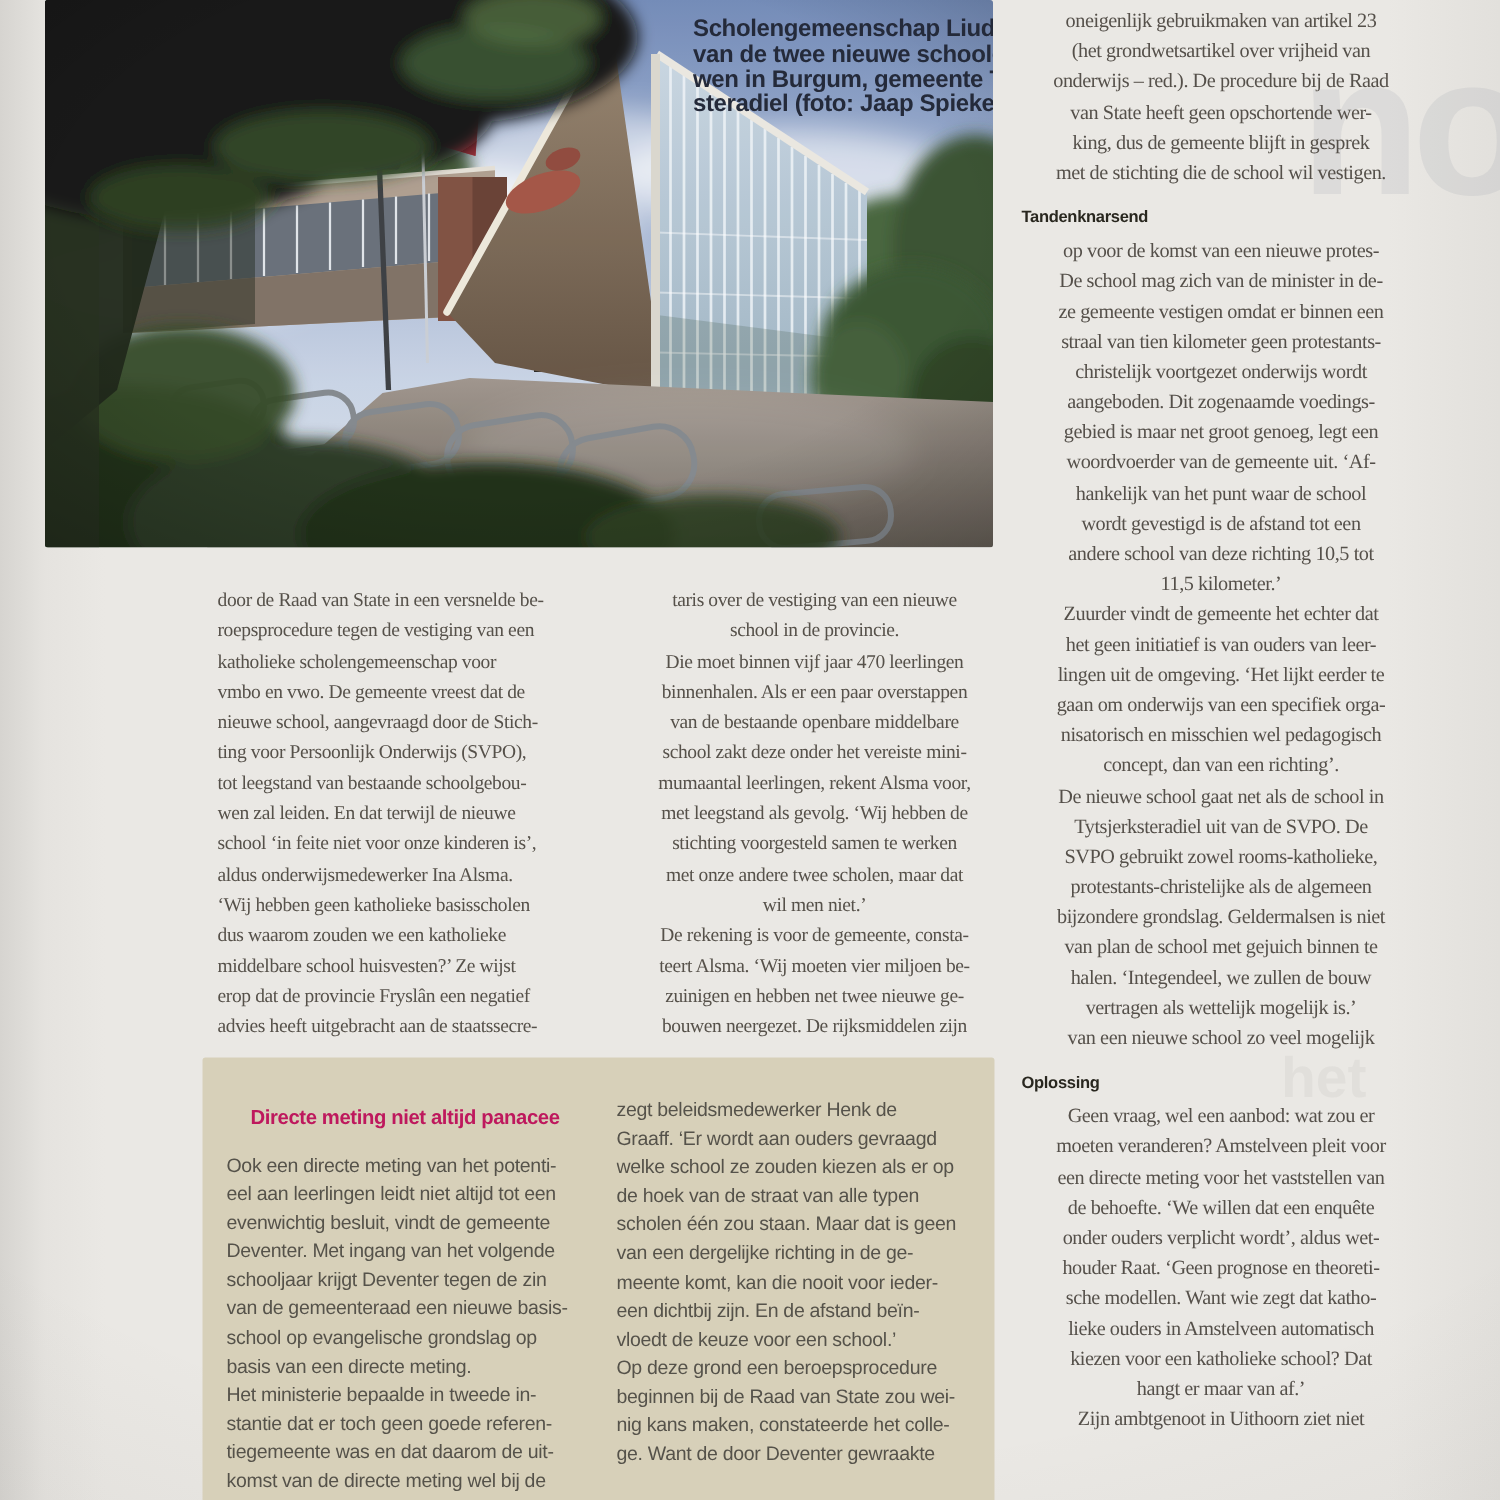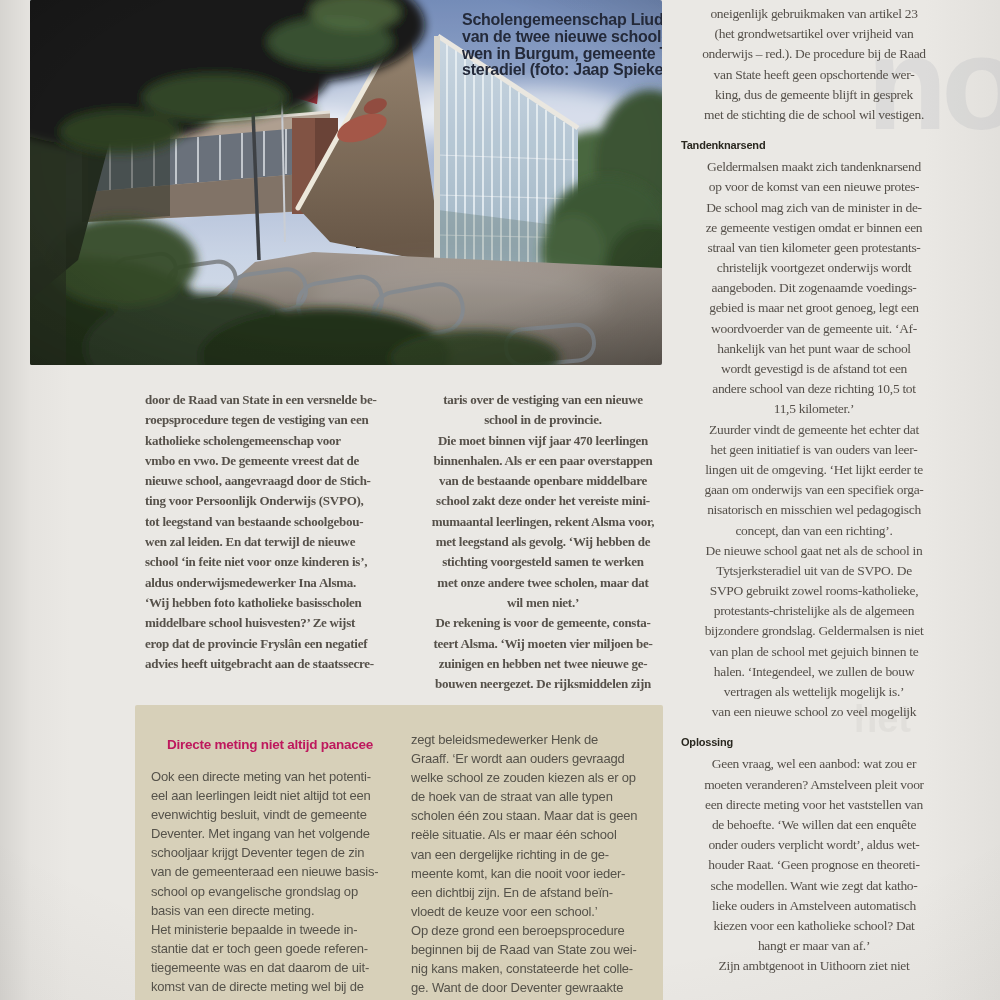--- a/index.html
+++ b/index.html
@@ -20,21 +20,21 @@
   .photo svg{display:block;width:100%;height:100%;}
   .caption{
     position:absolute;left:432px;top:12px;width:214px;
     font-family:"Liberation Sans", sans-serif;font-weight:700;font-size:16px;
     letter-spacing:-0.25px;color:#242a3a;
   }
   .caption .ln{line-height:16.8px;height:16.8px;white-space:nowrap;overflow:hidden;}
   
   .lines .ln{white-space:nowrap;overflow:hidden;}
   .serifcol{position:absolute;color:#56514a;font-size:13px;letter-spacing:-0.25px;}
-  .serifcol .ln{line-height:20.3px;height:20.3px;font-weight:bold;}
+  .serifcol .ln{line-height:20.3px;height:20.3px;}
   .col-left{left:145px;top:390px;width:258px;}
   .col-mid{left:415px;top:390px;width:256px;text-align:center;}
   .rightcol{position:absolute;left:681px;top:4px;width:266px;color:#55504a;font-size:13.5px;letter-spacing:-0.3px;}
   .rightcol .ln{line-height:20.2px;height:20.2px;text-align:center;}
   .rightcol h3{
     margin:14px 0 6px 0;font-family:"Liberation Sans", sans-serif;font-weight:bold;
     font-size:11px;letter-spacing:-0.2px;color:#29271f;
   }
   
   .box{
@@ -245,21 +245,22 @@
       <div class="ln">door de Raad van State in een versnelde be-</div>
       <div class="ln">roepsprocedure tegen de vestiging van een</div>
       <div class="ln">katholieke scholengemeenschap voor</div>
       <div class="ln">vmbo en vwo. De gemeente vreest dat de</div>
       <div class="ln">nieuwe school, aangevraagd door de Stich-</div>
       <div class="ln">ting voor Persoonlijk Onderwijs (SVPO),</div>
       <div class="ln">tot leegstand van bestaande schoolgebou-</div>
       <div class="ln">wen zal leiden. En dat terwijl de nieuwe</div>
       <div class="ln">school ‘in feite niet voor onze kinderen is’,</div>
       <div class="ln">aldus onderwijsmedewerker Ina Alsma.</div>
-      <div class="ln">‘Wij hebben foto katholieke basisscholen</div>
+      <div class="ln">‘Wij hebben geen katholieke basisscholen</div>
+      <div class="ln">dus waarom zouden we een katholieke</div>
       <div class="ln">middelbare school huisvesten?’ Ze wijst</div>
       <div class="ln">erop dat de provincie Fryslân een negatief</div>
       <div class="ln">advies heeft uitgebracht aan de staatssecre-</div>
     </div>
   <div class="serifcol lines col-mid">
       <div class="ln">taris over de vestiging van een nieuwe</div>
       <div class="ln">school in de provincie.</div>
       <div class="ln">Die moet binnen vijf jaar 470 leerlingen</div>
       <div class="ln">binnenhalen. Als er een paar overstappen</div>
       <div class="ln">van de bestaande openbare middelbare</div>
@@ -279,21 +280,20 @@
     <div class="lines">
         <div class="ln">oneigenlijk gebruikmaken van artikel 23</div>
         <div class="ln">(het grondwetsartikel over vrijheid van</div>
         <div class="ln">onderwijs – red.). De procedure bij de Raad</div>
         <div class="ln">van State heeft geen opschortende wer-</div>
         <div class="ln">king, dus de gemeente blijft in gesprek</div>
         <div class="ln">met de stichting die de school wil vestigen.</div>
       </div>
     <h3>Tandenknarsend</h3>
     <div class="lines">
-        <div class="ln">Geldermalsen maakt zich tandenknarsend</div>
         <div class="ln">op voor de komst van een nieuwe protes-</div>
         <div class="ln">De school mag zich van de minister in de-</div>
         <div class="ln">ze gemeente vestigen omdat er binnen een</div>
         <div class="ln">straal van tien kilometer geen protestants-</div>
         <div class="ln">christelijk voortgezet onderwijs wordt</div>
         <div class="ln">aangeboden. Dit zogenaamde voedings-</div>
         <div class="ln">gebied is maar net groot genoeg, legt een</div>
         <div class="ln">woordvoerder van de gemeente uit. ‘Af-</div>
         <div class="ln">hankelijk van het punt waar de school</div>
         <div class="ln">wordt gevestigd is de afstand tot een</div>
@@ -346,21 +346,20 @@
         <div class="ln">stantie dat er toch geen goede referen-</div>
         <div class="ln">tiegemeente was en dat daarom de uit-</div>
         <div class="ln">komst van de directe meting wel bij de</div>
       </div>
     <div class="boxcol boxcol-right lines">
         <div class="ln">zegt beleidsmedewerker Henk de</div>
         <div class="ln">Graaff. ‘Er wordt aan ouders gevraagd</div>
         <div class="ln">welke school ze zouden kiezen als er op</div>
         <div class="ln">de hoek van de straat van alle typen</div>
         <div class="ln">scholen één zou staan. Maar dat is geen</div>
-        <div class="ln">reële situatie. Als er maar één school</div>
         <div class="ln">van een dergelijke richting in de ge-</div>
         <div class="ln">meente komt, kan die nooit voor ieder-</div>
         <div class="ln">een dichtbij zijn. En de afstand beïn-</div>
         <div class="ln">vloedt de keuze voor een school.’</div>
         <div class="ln">Op deze grond een beroepsprocedure</div>
         <div class="ln">beginnen bij de Raad van State zou wei-</div>
         <div class="ln">nig kans maken, constateerde het colle-</div>
         <div class="ln">ge. Want de door Deventer gewraakte</div>
       </div>
   </div>

